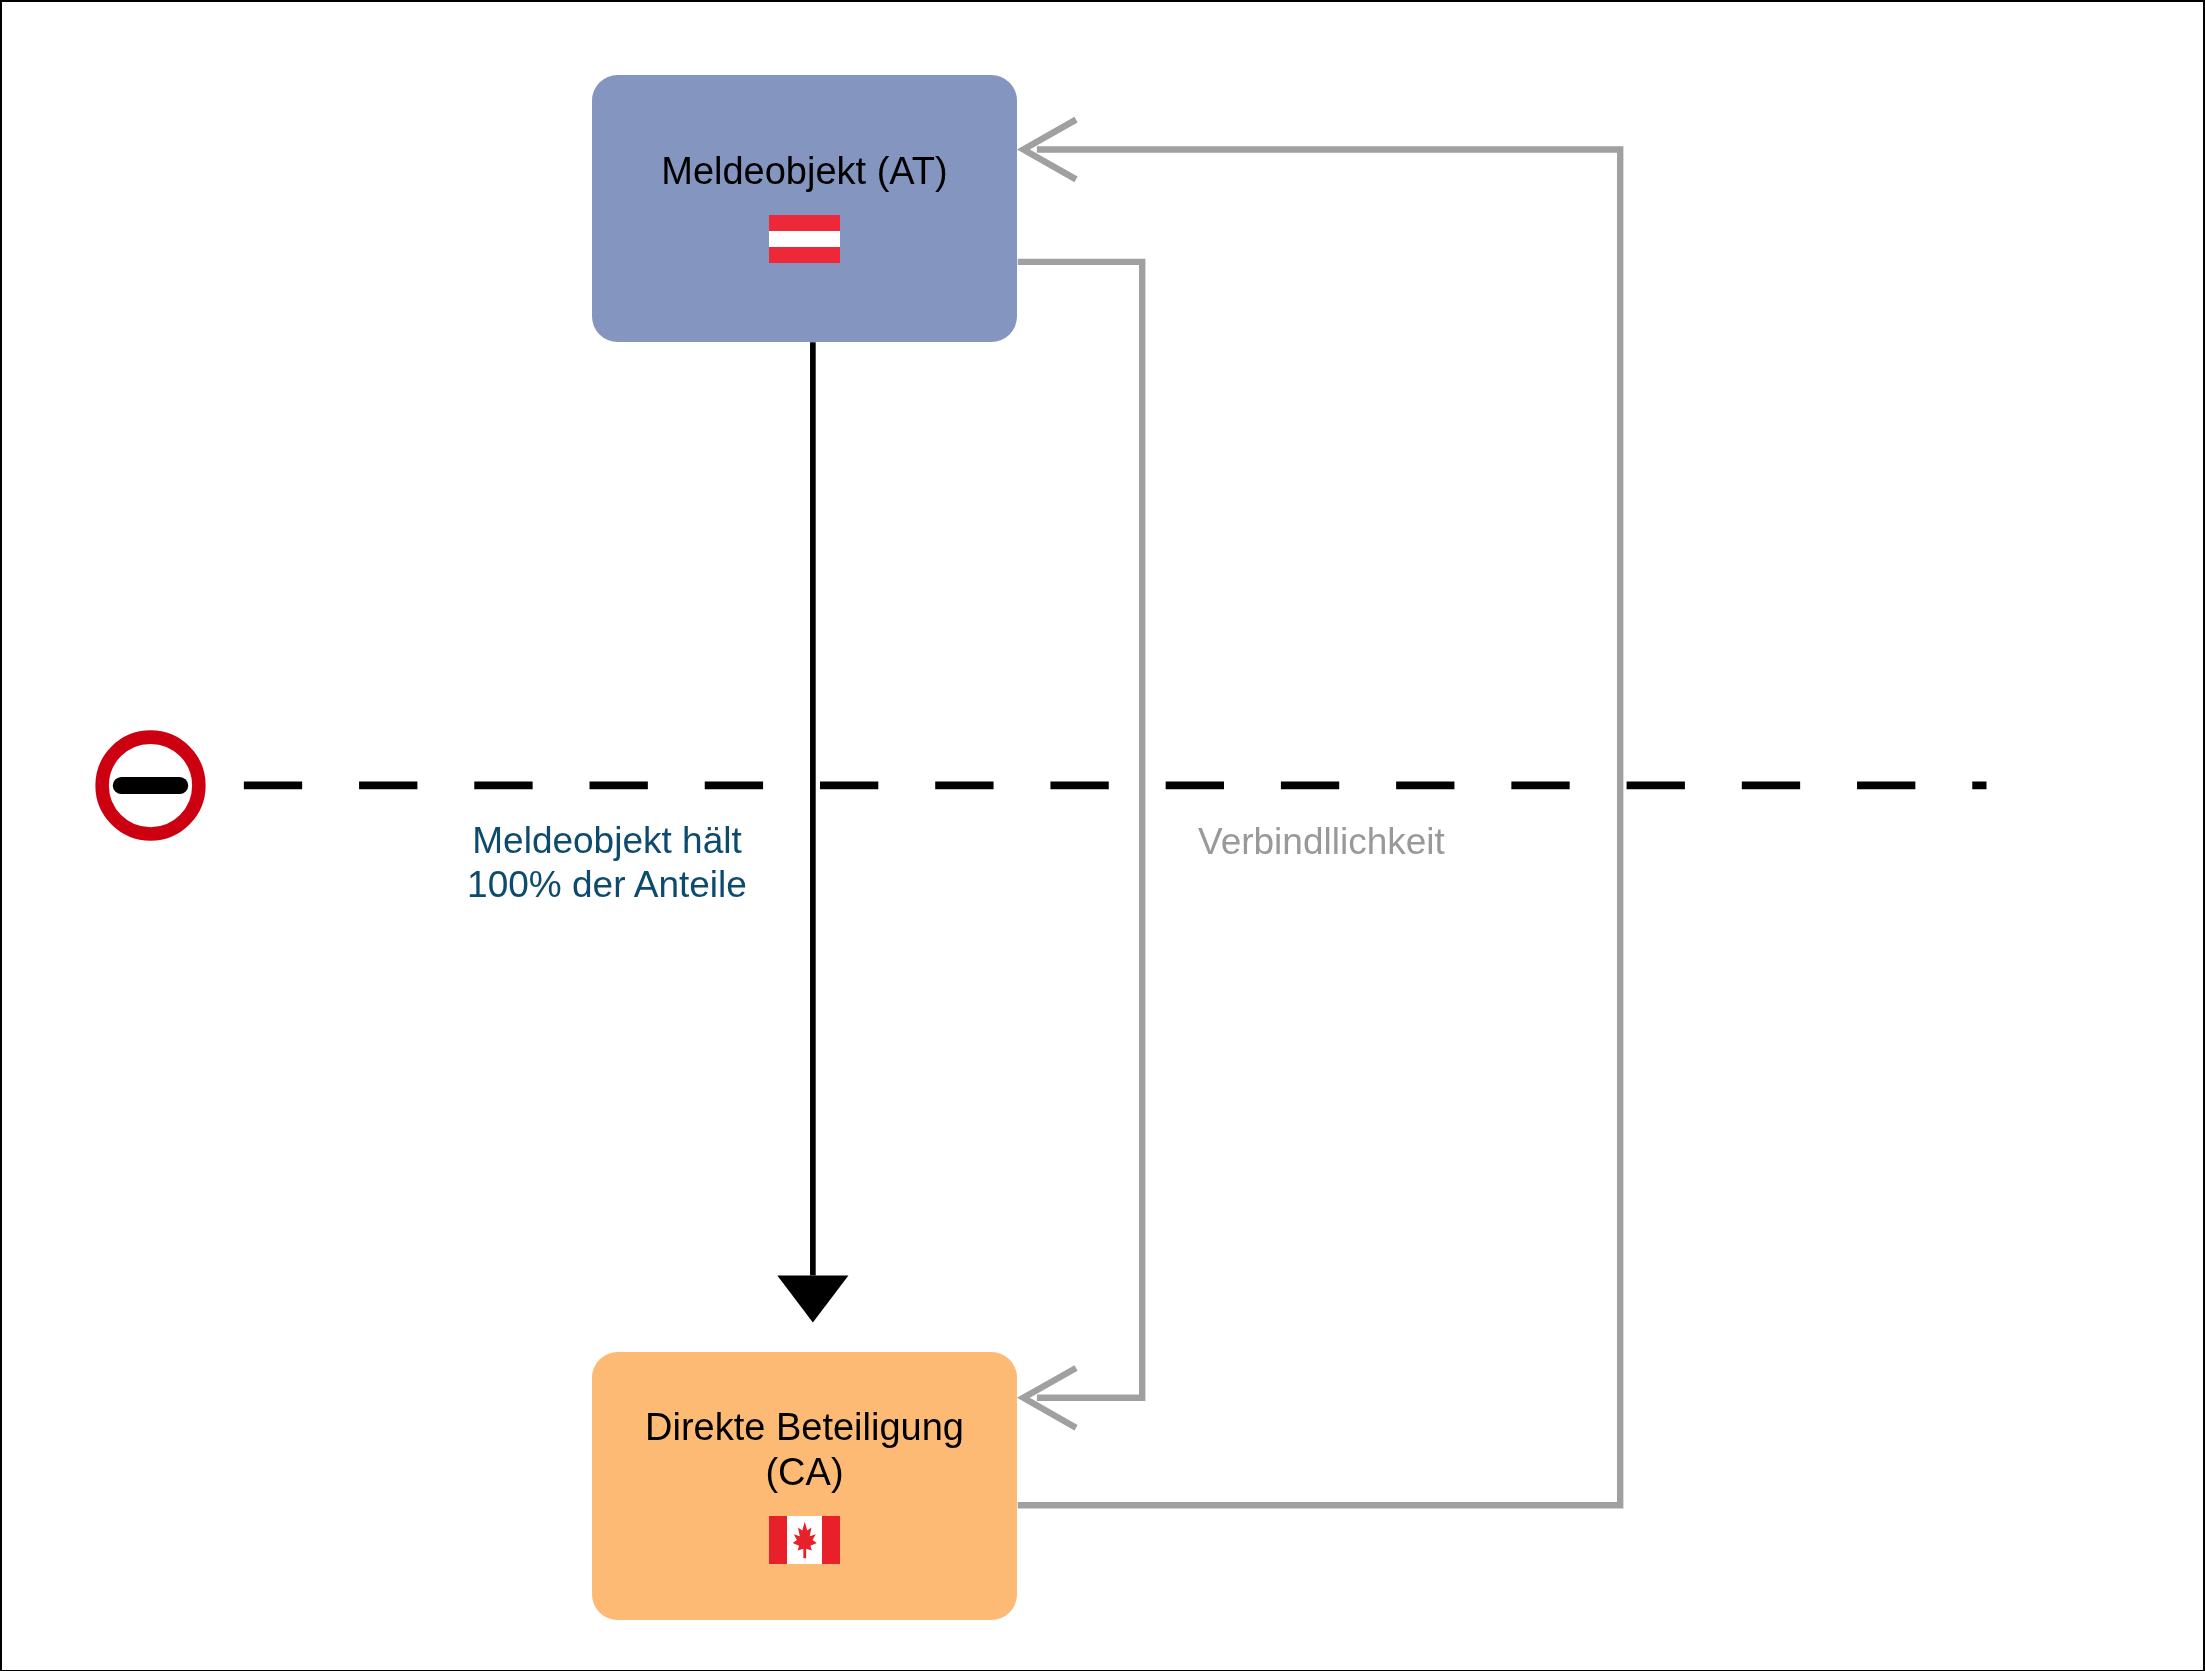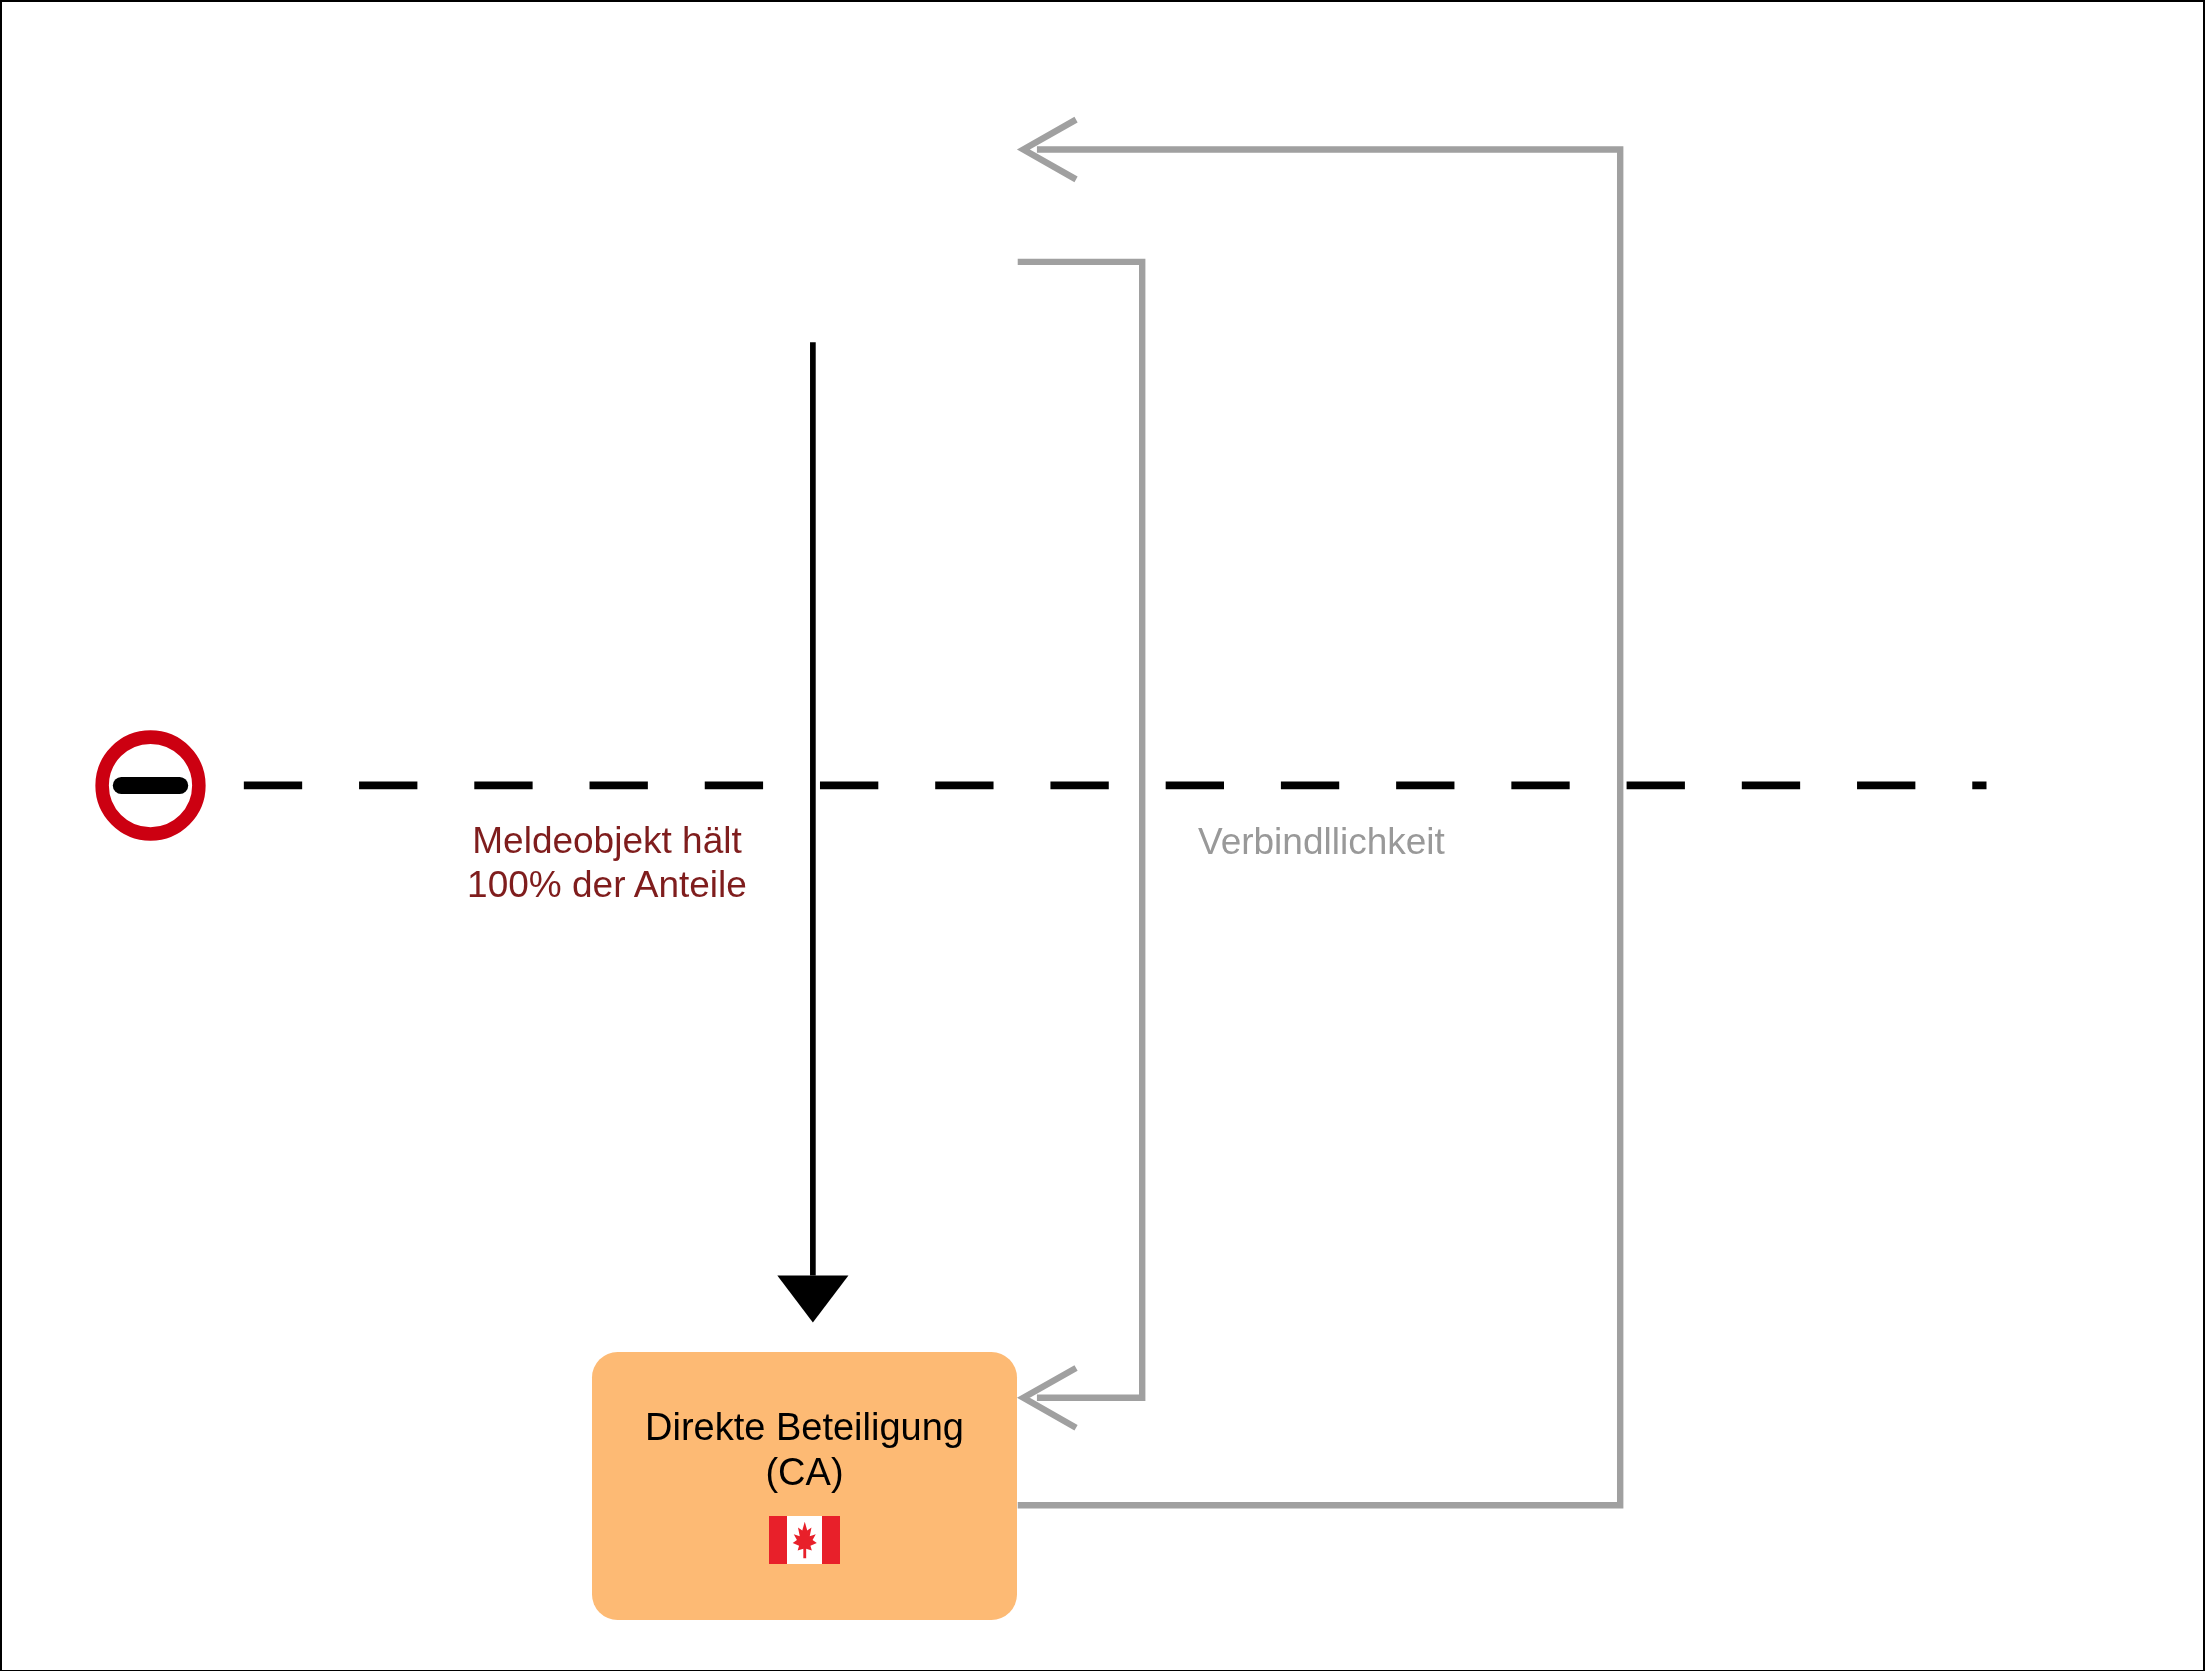--- a/index.html
+++ b/index.html
@@ -101,21 +101,21 @@
     width: 50%;
     height: 100%;
   }
 
   
   .edge-text {
     position: absolute;
     font-size: 37px;
     line-height: 1.2;
     white-space: pre-line;
-    color: #7f1d1d;
+    color: #0c4a6e;
   }
   #label-holding {
     left: 427px;
     top: 817px;
     width: 356px;
     text-align: center;
   }
   .edge-text.gray {
     color: #999999;
   }
@@ -163,20 +163,28 @@
     </g>
 
     <line x1="340" y1="1101" x2="2790" y2="1101" stroke="#000000" stroke-width="11" stroke-dasharray="82 80"></line>
   </svg>
 
   <svg id="prohibition-sign" viewBox="0 0 156 156">
     <circle cx="78" cy="78" r="68" fill="none" stroke="#cc0011" stroke-width="19"></circle>
     <rect x="25" y="66" width="106" height="24" rx="12" ry="12" fill="#000000"></rect>
   </svg>
 
+  <div class="node" id="node-meldeobjekt">
+    <div class="node-label">Meldeobjekt (AT)</div>
+    <div class="flag" id="flag-at">
+      <div class="stripe red-top"></div>
+      <div class="stripe white-mid"></div>
+      <div class="stripe red-bot"></div>
+    </div>
+  </div>
 
   <div class="node" id="node-beteiligung">
     <div class="node-label">Direkte Beteiligung
 (CA)</div>
     <div class="flag" id="flag-ca">
       <div class="band left"></div>
       <div class="band mid"></div>
       <div class="band right"></div>
       <svg class="leaf" viewBox="0 0 100 100" preserveAspectRatio="none">
         <path fill="#e8202a" d="M50 12 L57 30 L69 24 L64 42 L81 38 L72 50 L84 56 L66 62 L70 72 L54 68 L54 88 L46 88 L46 68 L30 72 L34 62 L16 56 L28 50 L19 38 L36 42 L31 24 L43 30 Z"></path>

